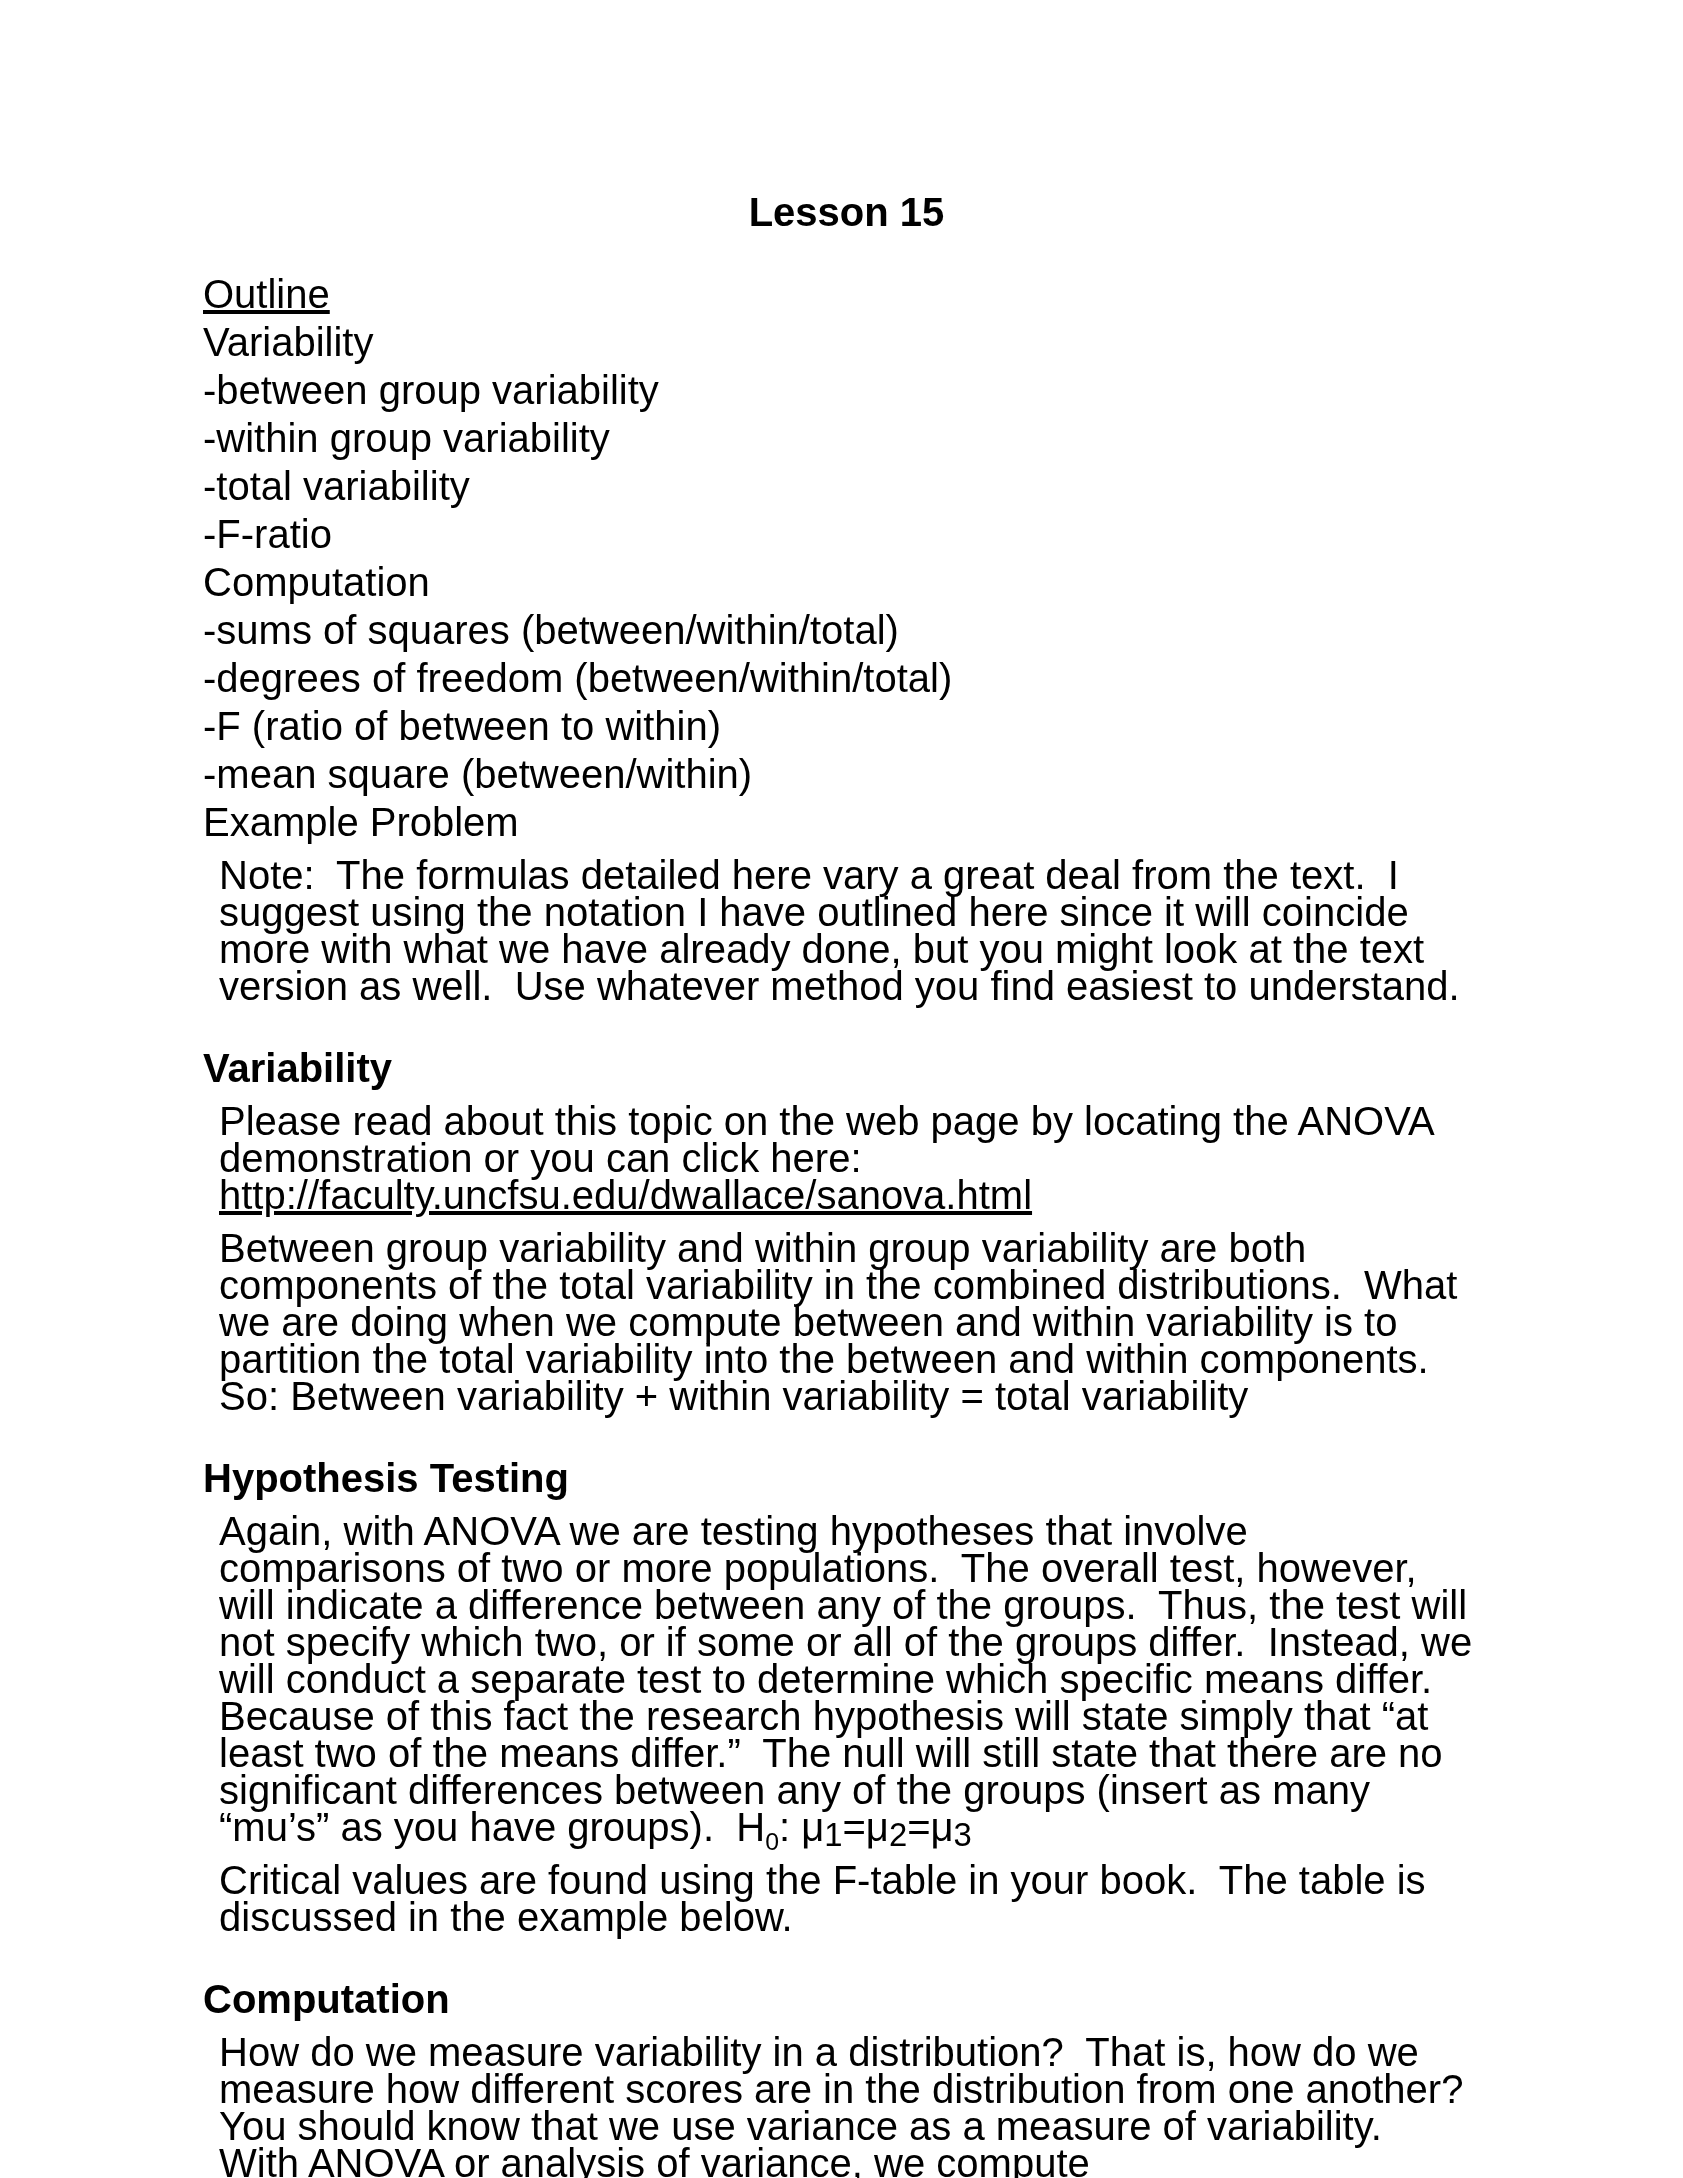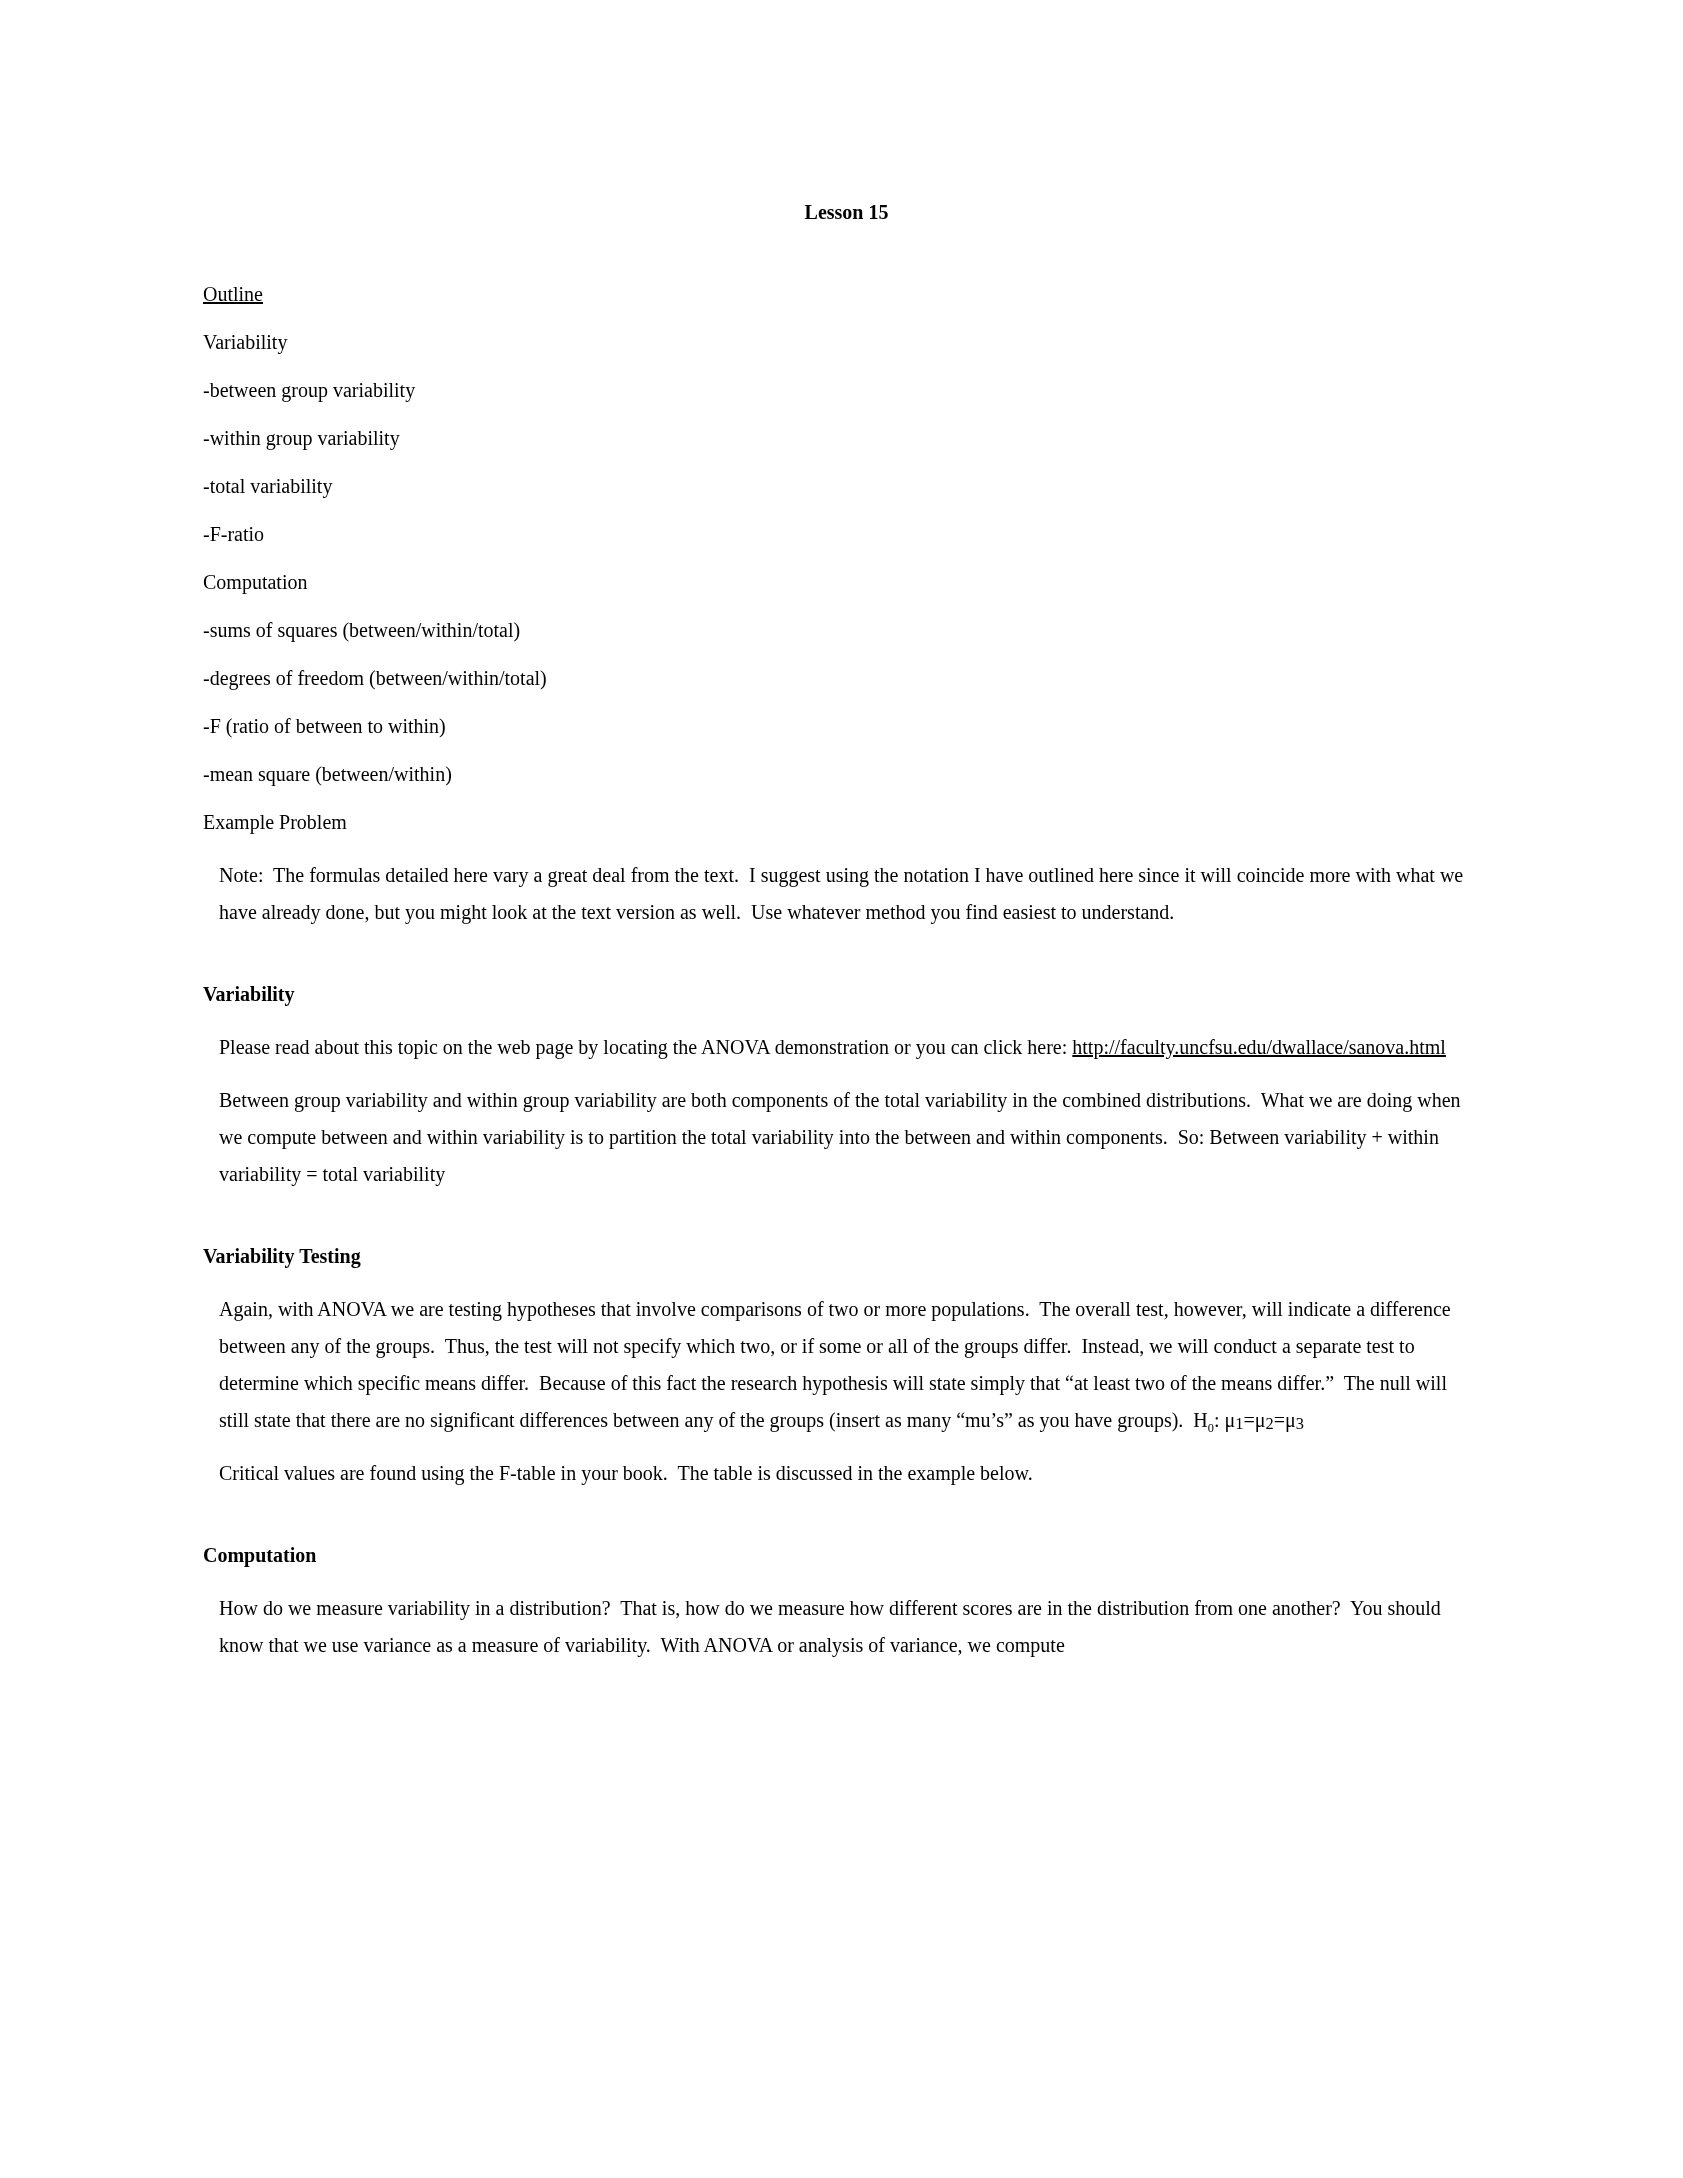--- a/index.html
+++ b/index.html
@@ -6,22 +6,22 @@
     margin: 0;
     padding: 0;
     background: #ffffff;
   }
   .page {
     position: relative;
     width: 1683px;
     height: 2178px;
     background: #ffffff;
     overflow: hidden;
-    font-family: Liberation Serif, serif;
-    font-size: 20px;
+    font-family: Liberation Sans, sans-serif;
+    font-size: 40px;
     line-height: 37px;
     color: #000000;
   }
   .content {
     box-sizing: border-box;
     padding: 194px 193px 0 203px;
     width: 100%;
   }
   .doc-title {
     text-align: center;
@@ -89,21 +89,21 @@
     <p class="para block">Note:  The formulas detailed here vary a great deal from the text.  I suggest using the notation I have outlined here since it will coincide more with what we have already done, but you might look at the text version as well.  Use whatever method you find easiest to understand.</p>
 
     <div class="block">
       <div class="section-heading">Variability</div>
       <p class="para"><span>Please read about this topic on the web page by locating the ANOVA demonstration or you can click here: </span><a class="doc-link">http://faculty.uncfsu.edu/dwallace/sanova.html</a></p>
     </div>
 
     <p class="para block">Between group variability and within group variability are both components of the total variability in the combined distributions.  What we are doing when we compute between and within variability is to partition the total variability into the between and within components.  So: Between variability + within variability = total variability</p>
 
     <div class="block">
-      <div class="section-heading">Variability Testing</div>
+      <div class="section-heading">Hypothesis Testing</div>
       <p class="para"><span>Again, with ANOVA we are testing hypotheses that involve comparisons of two or more populations.  The overall test, however, will indicate a difference between any of the groups.  Thus, the test will not specify which two, or if some or all of the groups differ.  Instead, we will conduct a separate test to determine which specific means differ.  Because of this fact the research hypothesis will state simply that “at least two of the means differ.”  The null will still state that there are no significant differences between any of the groups (insert as many “mu’s” as you have groups).  </span><span><span>H</span><sub class="h-sub">0</sub><span>: </span><span>μ</span><sub class="mu-sub">1</sub><span>=</span><span>μ</span><sub class="mu-sub">2</sub><span>=</span><span>μ</span><sub class="mu-sub">3</sub></span></p>
     </div>
 
     <p class="para block">Critical values are found using the F-table in your book.  The table is discussed in the example below.</p>
 
     <div class="block">
       <div class="section-heading">Computation</div>
       <p class="para">How do we measure variability in a distribution?  That is, how do we measure how different scores are in the distribution from one another?  You should know that we use variance as a measure of variability.  With ANOVA or analysis of variance, we compute</p>
     </div>
 

